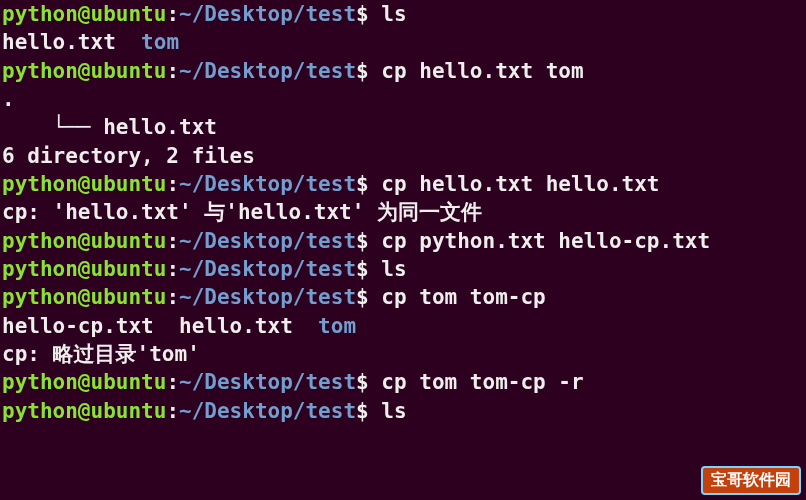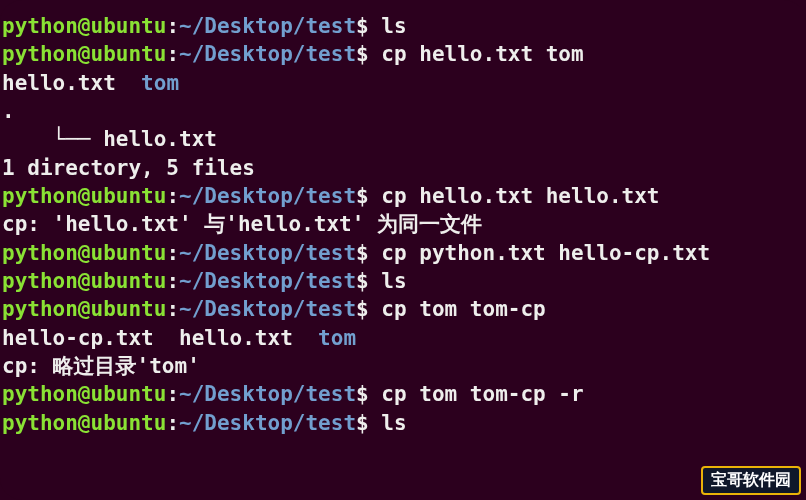--- a/index.html
+++ b/index.html
@@ -8,21 +8,21 @@
     width: 806px;
     height: 500px;
     overflow: hidden;
     background: #2c001e;
     font-family: "DejaVu Sans Mono", "Ubuntu Mono", Consolas, monospace;
     font-size: 21px;
     color: #eeeeec;
     font-weight: bold;
   }
   .terminal {
-    padding: 12px 2px;
+    padding: 0 2px;
     line-height: 1.35;
     border-radius: 22px;
     overflow: hidden;
     width: 806px;
     height: 500px;
     box-sizing: border-box;
     background: #2c001e;
   }
   .line {
     white-space: pre;
@@ -30,52 +30,52 @@
   }
   .user { color: #8ae234; }
   .path { color: #729fcf; }
   .dir  { color: #729fcf; }
   .text { color: #eeeeec; }
   .tree-pipe { color: #eeeeec; }
   .watermark {
     position: absolute;
     right: 5px;
     bottom: 5px;
-    background: #0f172a;
+    background: #c2410c;
     color: #fff;
-    border: 2px solid #eab308;
+    border: 2px solid #7dd3fc;
     border-radius: 4px;
     padding: 2px 8px;
     font-family: sans-serif;
     font-size: 16px;
     font-weight: bold;
     z-index: 10;
   }
 </style>
 </head>
 <body>
 
 <div class="terminal">
 
   <span class="line"><span class="user"><span>python</span>@<span>ubuntu</span></span><span class="text">:</span><span class="path">~/Desktop/test</span><span class="text">$</span><span class="text"> </span><span class="text">ls</span></span>
 
+  <span class="line"><span class="text">hello.txt</span><span class="text">  </span><span class="dir">tom</span></span>
+
   <span class="line"><span class="user"><span>python</span>@<span>ubuntu</span></span><span class="text">:</span><span class="path">~/Desktop/test</span><span class="text">$</span><span class="text"> </span><span class="text">cp hello.txt tom</span></span>
-
-  <span class="line"><span class="text">hello.txt</span><span class="text">  </span><span class="dir">tom</span></span>
 
 
   <span class="line"><span class="text">.</span></span>
 
 
 
   <span class="line"><span class="tree-pipe">    └── </span><span class="text">hello.txt</span></span>
 
   <span class="line"></span>
 
-  <span class="line"><span class="text">1 directory, 5 files</span></span>
+  <span class="line"><span class="text">6 directory, 2 files</span></span>
 
   <span class="line"><span class="user"><span>python</span>@<span>ubuntu</span></span><span class="text">:</span><span class="path">~/Desktop/test</span><span class="text">$</span><span class="text"> </span><span class="text">cp hello.txt hello.txt</span></span>
 
   <span class="line"><span class="text">cp: 'hello.txt' 与'hello.txt' 为同一文件</span></span>
 
   <span class="line"><span class="user"><span>python</span>@<span>ubuntu</span></span><span class="text">:</span><span class="path">~/Desktop/test</span><span class="text">$</span><span class="text"> </span><span class="text">cp python.txt hello-cp.txt</span></span>
 
   <span class="line"><span class="user"><span>python</span>@<span>ubuntu</span></span><span class="text">:</span><span class="path">~/Desktop/test</span><span class="text">$</span><span class="text"> </span><span class="text">ls</span></span>
 
   <span class="line"><span class="user"><span>python</span>@<span>ubuntu</span></span><span class="text">:</span><span class="path">~/Desktop/test</span><span class="text">$</span><span class="text"> </span><span class="text">cp tom tom-cp</span></span>

